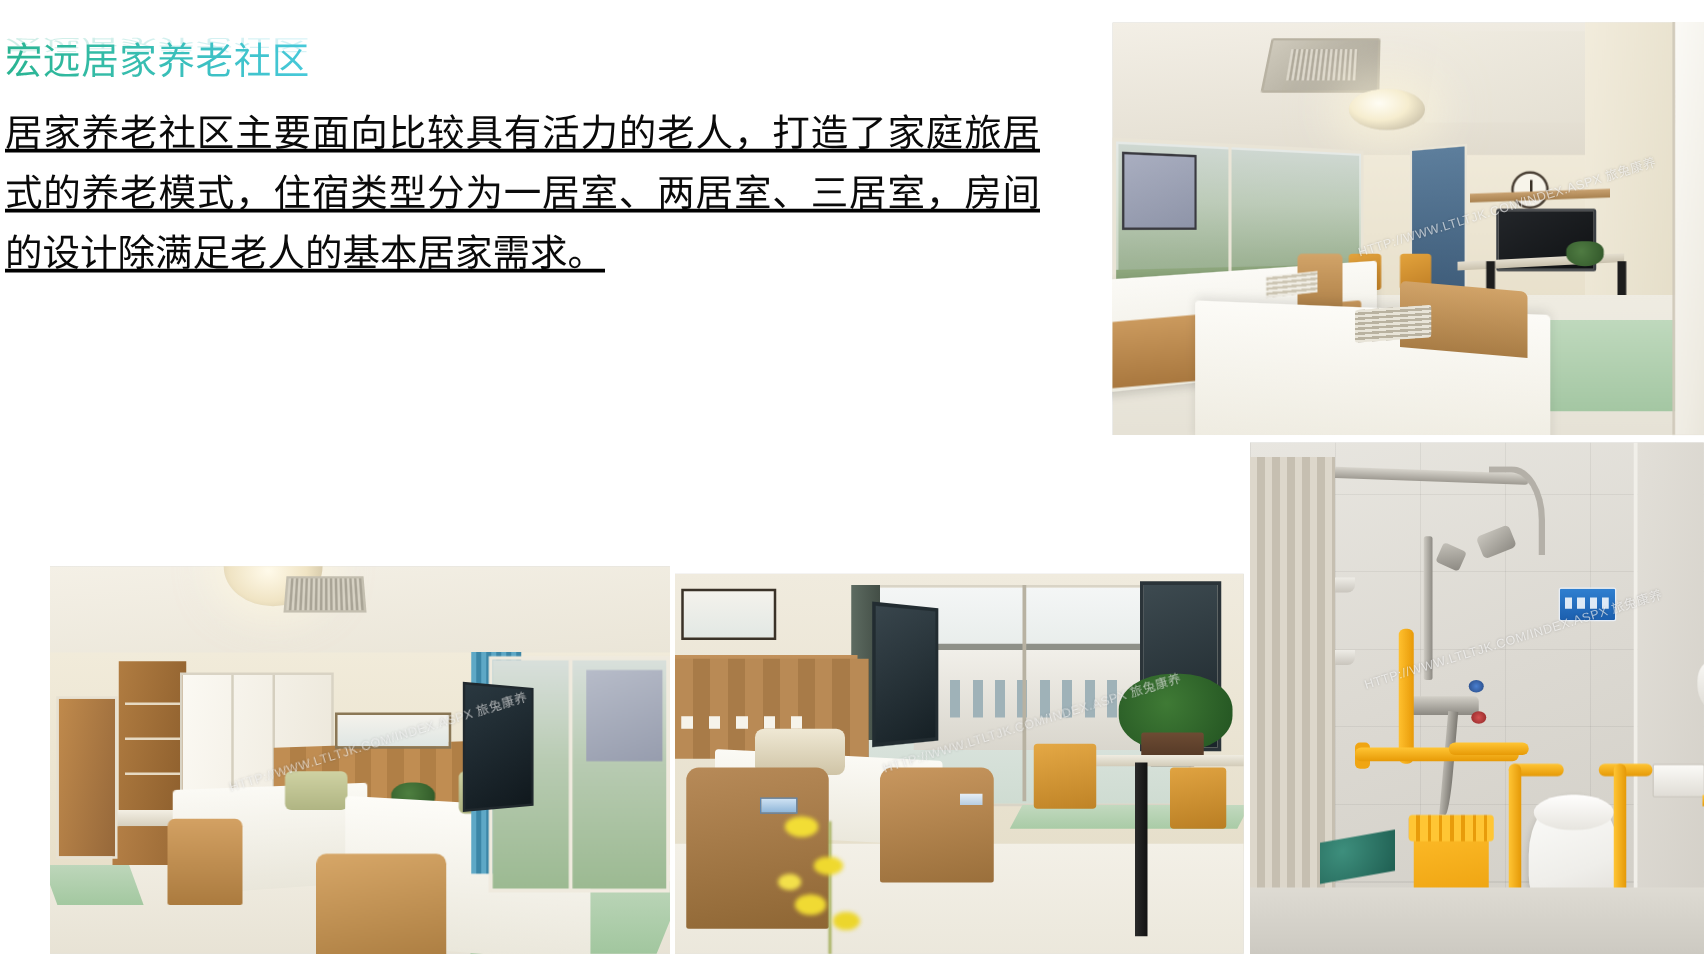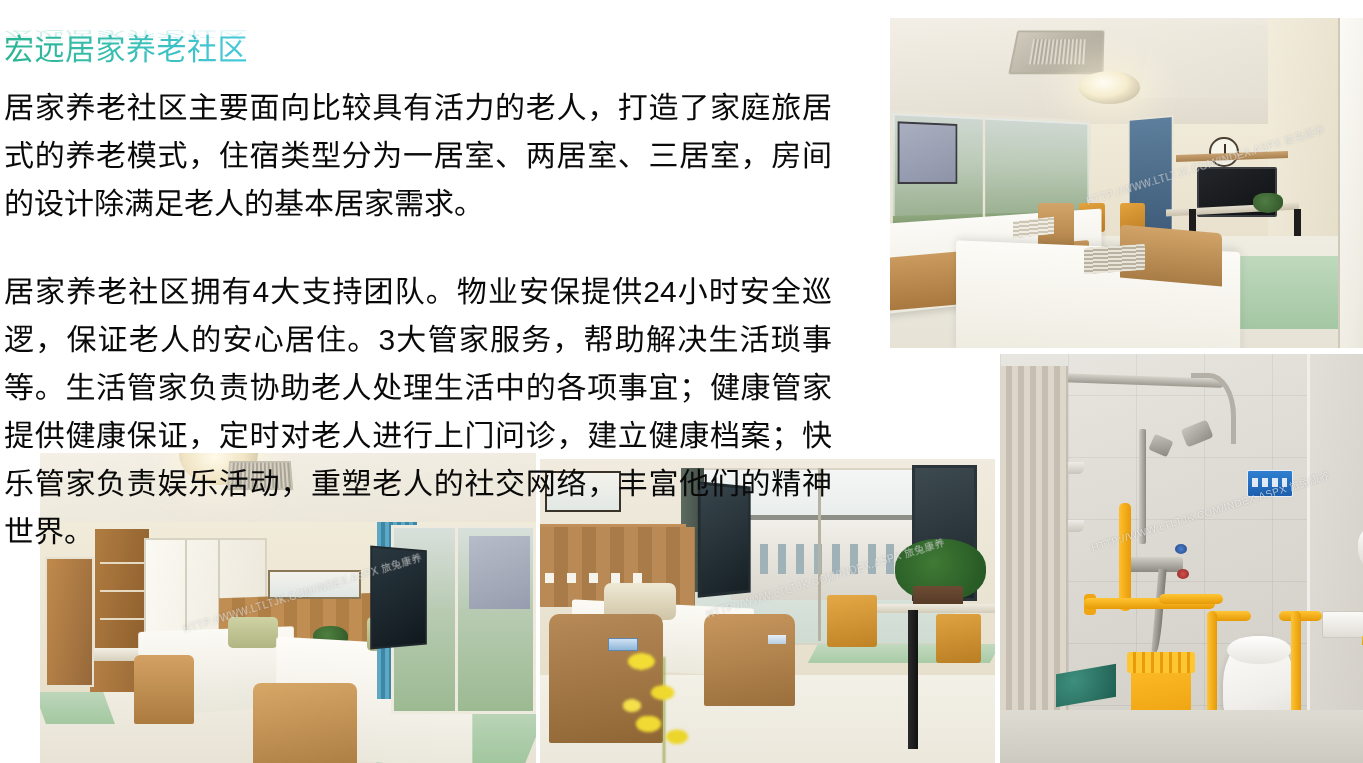--- a/index.html
+++ b/index.html
@@ -58,20 +58,21 @@
     pointer-events: none;
   }
 
   
   .body-copy {
     position: absolute;
     left: 4px;
     top: 84px;
     width: 828px;
     z-index: 5;
+    text-decoration: underline;
   }
   .para {
     margin: 0;
     font-size: 30px;
     line-height: 48px;
     color: #0a0a0a;
     text-align: justify;
     text-justify: inter-character;
     font-weight: 400;
   }
@@ -733,21 +734,20 @@
 </head>
 <body>
 
 <div class="slide">
 
   <div class="page-title-reflection">宏远居家养老社区</div>
   <h1 class="page-title">宏远居家养老社区</h1>
 
   <div class="body-copy">
     <p class="para">居家养老社区主要面向比较具有活力的老人，打造了家庭旅居式的养老模式，住宿类型分为一居室、两居室、三居室，房间的设计除满足老人的基本居家需求。</p>
-    <p class="para">居家养老社区拥有4大支持团队。物业安保提供24小时安全巡逻，保证老人的安心居住。3大管家服务，帮助解决生活琐事等。生活管家负责协助老人处理生活中的各项事宜；健康管家提供健康保证，定时对老人进行上门问诊，建立健康档案；快乐管家负责娱乐活动，重塑老人的社交网络，丰富他们的精神世界。</p>
   </div>
 
   <figure class="photo" id="photo-room-double">
     <div class="scene">
       <div class="ceiling"></div>
       <div class="ceiling-slab"></div>
       <div class="ac-vent"></div>
       <div class="ceiling-lamp"></div>
       <div class="vent2"></div>
       <div class="wall-back"></div>

